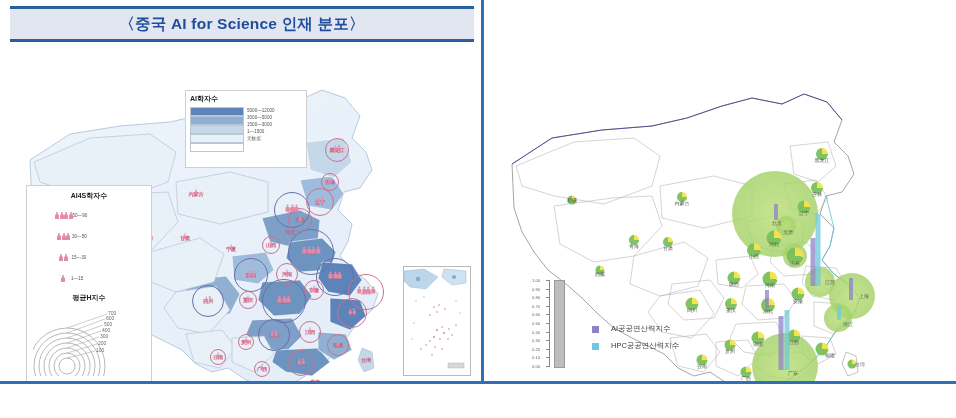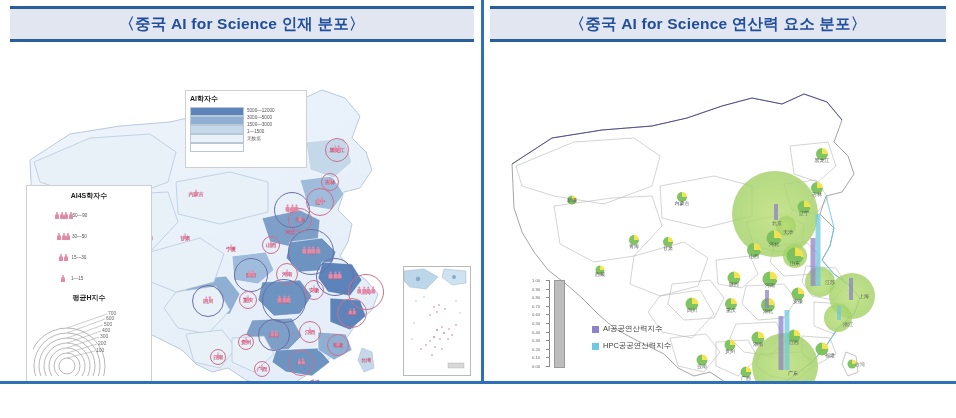--- a/index.html
+++ b/index.html
@@ -59,21 +59,21 @@
   .bar{position:absolute;transform:translateX(-50%);opacity:.75;}
   .bar.ai{background:#8e82c8;}
   .bar.hpc{background:#6fc8e0;}
   .rprov{position:absolute;font-size:5px;color:#5a5a5a;white-space:nowrap;transform:translate(-50%,-50%);}
 
   .scalebox{position:absolute;}
   .scale-col{position:absolute;left:22px;top:0;width:9px;height:86px;background:#bdbdbd;border:.5px solid #9a9a9a;}
   .scale-axis{position:absolute;left:17px;top:0;width:1px;height:86px;background:#8a8a8a;}
   .stick{position:absolute;left:14px;width:4px;height:1px;background:#8a8a8a;}
   .slabel{position:absolute;left:0;font-size:4.2px;color:#6a6a6a;transform:translateY(-50%);}
-  .key{position:absolute;display:flex;align-items:center;gap:4px;}
+  .key{position:absolute;display:flex;align-items:center;gap:12px;}
   .key-sw{width:7px;height:7px;}
   .key-txt{font-size:7.5px;color:#3a3a3a;white-space:nowrap;}
 
   .inset{position:absolute;background:#fff;border:1px solid #b9b9b9;}
 </style>
 </head>
 <body>
 
 <div class="page">
 
@@ -429,23 +429,20 @@
             <circle cx="10" cy="56" r="0.7"></circle>
               <circle cx="8" cy="72" r="0.7"></circle>
           </g>
           <rect x="44" y="96" width="16" height="5" fill="#d8d8d8" stroke="#a9a9a9" stroke-width="0.4"></rect>
         </svg>
       </div>
     </div>
   </div>
 
   <div class="panel right">
-    <div class="hdr">
-      <span class="hdr-txt">〈중국 AI for Science 연산력 요소 분포〉</span>
-    </div>
 
     <div class="mapwrap">
       <svg width="474" height="340" viewBox="0 0 474 340">
         <path d="M30 122 L70 96 L120 88 L170 84 L205 76 L240 64 L270 56 L300 62 L322 52
                  L345 60 L360 78 L352 100 L366 114 L372 132 L360 150 L344 154 L338 172
                  L352 186 L348 204 L340 218 L352 232 L366 242 L378 256 L372 272 L356 286
                  L344 304 L330 320 L312 334 L292 346 L268 350 L246 342 L228 330 L212 334
                  L196 326 L182 312 L166 304 L150 296 L132 286 L116 272 L100 256 L84 242
                  L66 228 L52 210 L40 190 L32 166 Z" fill="#ffffff" stroke="#8e8e8e" stroke-width="0.8"></path>
         <g fill="none" stroke="#b0b0b0" stroke-width="0.55">

